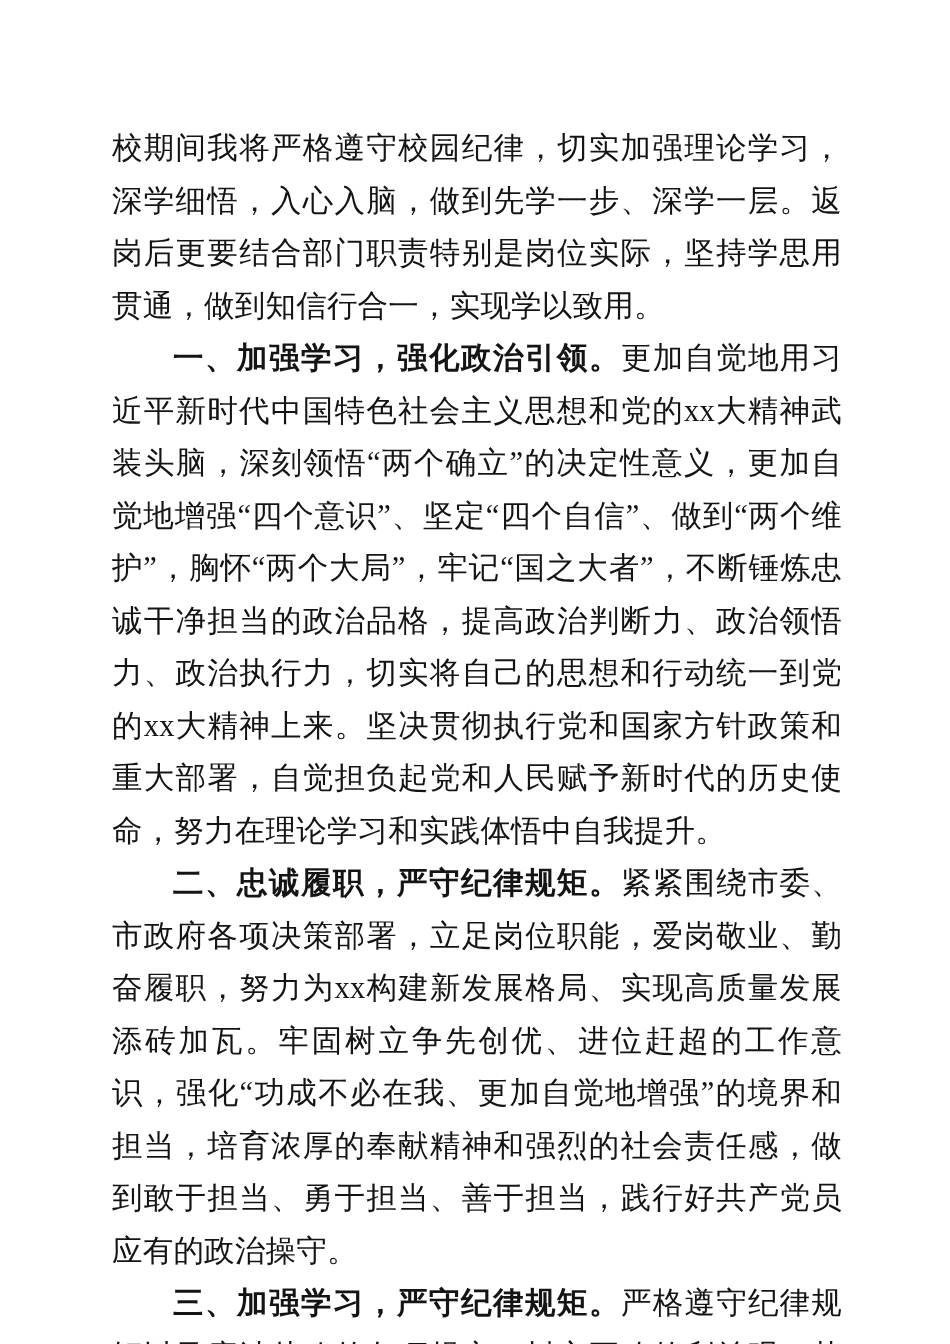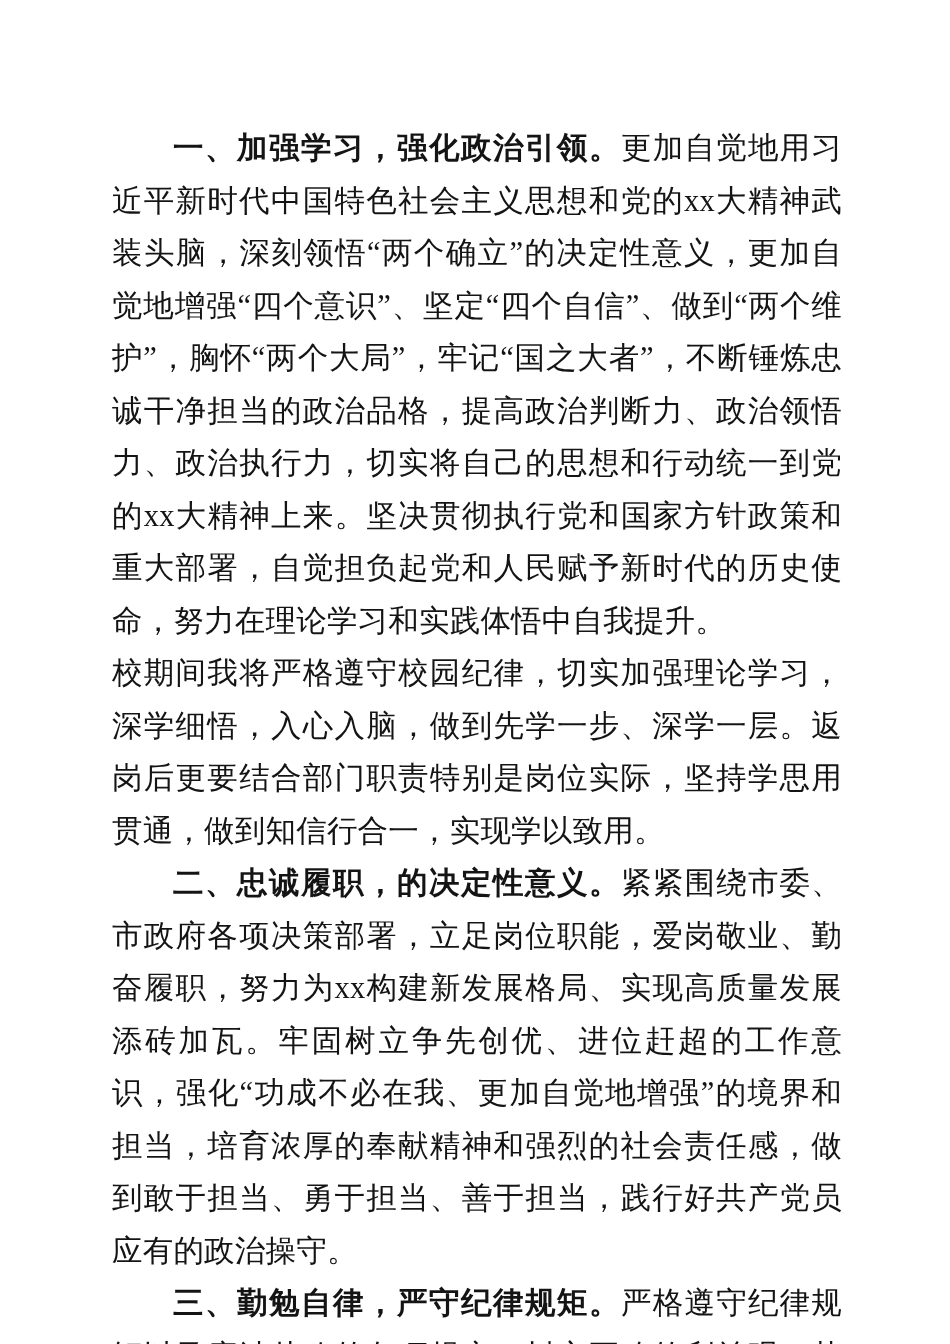--- a/index.html
+++ b/index.html
@@ -41,22 +41,22 @@
     font-weight: bold;
     letter-spacing: 0.5px;
   }
 </style>
 </head>
 <body>
 
 <div class="page">
   <div class="doc-body">
 
+    <p class="para">校期间我将严格遵守校园纪律，切实加强理论学习，深学细悟，入心入脑，做到先学一步、深学一层。返岗后更要结合部门职责特别是岗位实际，坚持学思用贯通，做到知信行合一，实现学以致用。</p>
+
     <p class="para indent"><span class="heading-run">一、加强学习，强化政治引领。</span><span>更加自觉地用习近平新时代中国特色社会主义思想和党的xx大精神武装头脑，深刻领悟“两个确立”的决定性意义，更加自觉地增强“四个意识”、坚定“四个自信”、做到“两个维护”，胸怀“两个大局”，牢记“国之大者”，不断锤炼忠诚干净担当的政治品格，提高政治判断力、政治领悟力、政治执行力，切实将自己的思想和行动统一到党的xx大精神上来。坚决贯彻执行党和国家方针政策和重大部署，自觉担负起党和人民赋予新时代的历史使命，努力在理论学习和实践体悟中自我提升。</span></p>
 
-    <p class="para">校期间我将严格遵守校园纪律，切实加强理论学习，深学细悟，入心入脑，做到先学一步、深学一层。返岗后更要结合部门职责特别是岗位实际，坚持学思用贯通，做到知信行合一，实现学以致用。</p>
+    <p class="para indent"><span class="heading-run">二、忠诚履职，严守纪律规矩。</span><span>紧紧围绕市委、市政府各项决策部署，立足岗位职能，爱岗敬业、勤奋履职，努力为xx构建新发展格局、实现高质量发展添砖加瓦。牢固树立争先创优、进位赶超的工作意识，强化“功成不必在我、更加自觉地增强”的境界和担当，培育浓厚的奉献精神和强烈的社会责任感，做到敢于担当、勇于担当、善于担当，践行好共产党员应有的政治操守。</span></p>
 
-    <p class="para indent"><span class="heading-run">二、忠诚履职，的决定性意义。</span><span>紧紧围绕市委、市政府各项决策部署，立足岗位职能，爱岗敬业、勤奋履职，努力为xx构建新发展格局、实现高质量发展添砖加瓦。牢固树立争先创优、进位赶超的工作意识，强化“功成不必在我、更加自觉地增强”的境界和担当，培育浓厚的奉献精神和强烈的社会责任感，做到敢于担当、勇于担当、善于担当，践行好共产党员应有的政治操守。</span></p>
-
-    <p class="para indent"><span class="heading-run">三、勤勉自律，严守纪律规矩。</span><span>严格遵守纪律规矩以及廉洁从政的各项规定，树立正确的利益观、荣辱观、道德观、人生观，追求积极向上的生活情趣，自觉净化社交圈、生活圈、朋</span></p>
+    <p class="para indent"><span class="heading-run">三、加强学习，严守纪律规矩。</span><span>严格遵守纪律规矩以及廉洁从政的各项规定，树立正确的利益观、荣辱观、道德观、人生观，追求积极向上的生活情趣，自觉净化社交圈、生活圈、朋</span></p>
 
   </div>
 </div>
 
 </body></html>

